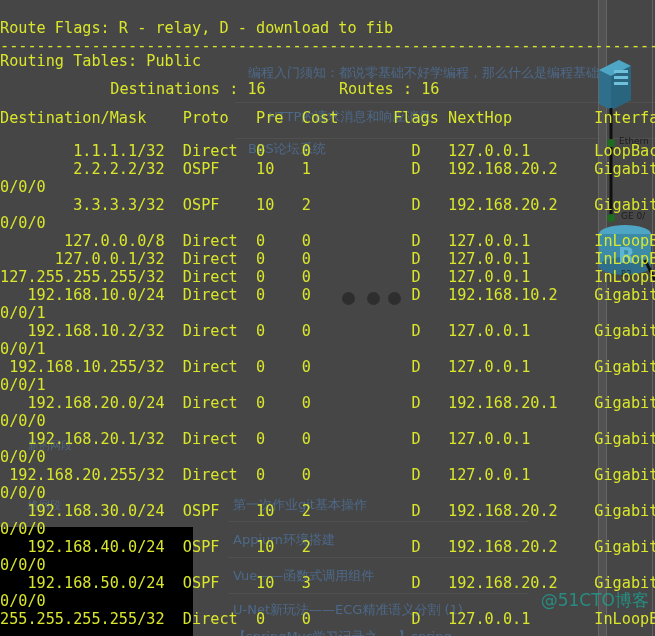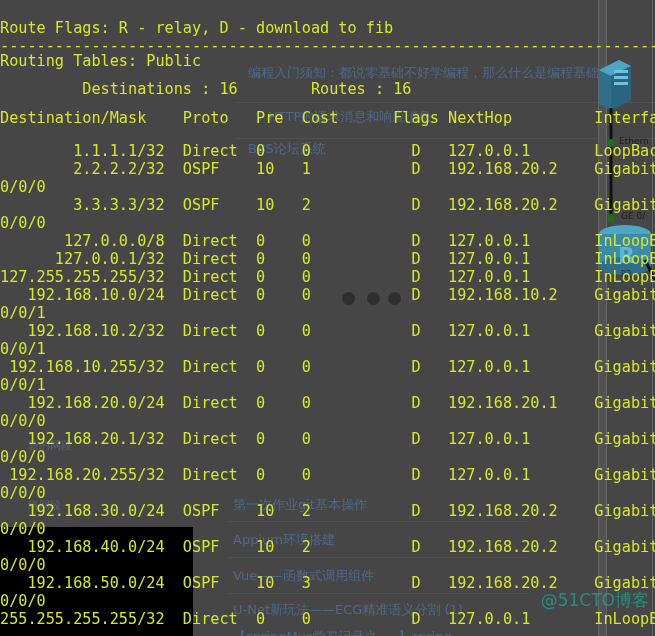--- a/index.html
+++ b/index.html
@@ -142,21 +142,21 @@
   <div class="topo-label r2" style="left:36px;top:232px;">R2</div>
 </div>
 
 <div id="black-panel"></div>
 
 <div id="term">
   <div class="line" style="top:20px;">Route Flags: R - relay, D - download to fib</div>
   <div class="line" style="top:38px;">------------------------------------------------------------------------------</div>
   <div class="line" style="top:56px;"></div>
   <div class="line" style="top:53px;">Routing Tables: Public</div>
-  <div class="line" style="top:81px;">         Destinations : 16        Routes : 16</div>
+  <div class="line" style="top:81px;padding-left:28px;">         Destinations : 16        Routes : 16</div>
   <div class="line" style="top:99px;"></div>
   <div class="line" style="top:110px;">Destination/Mask    Proto   Pre  Cost      Flags NextHop         Interface</div>
 
   <div class="line" style="top:143px;">        1.1.1.1/32  Direct  0    0           D   127.0.0.1       LoopBack0</div>
   <div class="line" style="top:161px;">        2.2.2.2/32  OSPF    10   1           D   192.168.20.2    GigabitEthernet</div>
   <div class="line" style="top:179px;">0/0/0</div>
   <div class="line" style="top:197px;">        3.3.3.3/32  OSPF    10   2           D   192.168.20.2    GigabitEthernet</div>
   <div class="line" style="top:215px;">0/0/0</div>
   <div class="line" style="top:233px;">       127.0.0.0/8  Direct  0    0           D   127.0.0.1       InLoopBack0</div>
   <div class="line" style="top:251px;">      127.0.0.1/32  Direct  0    0           D   127.0.0.1       InLoopBack0</div>

